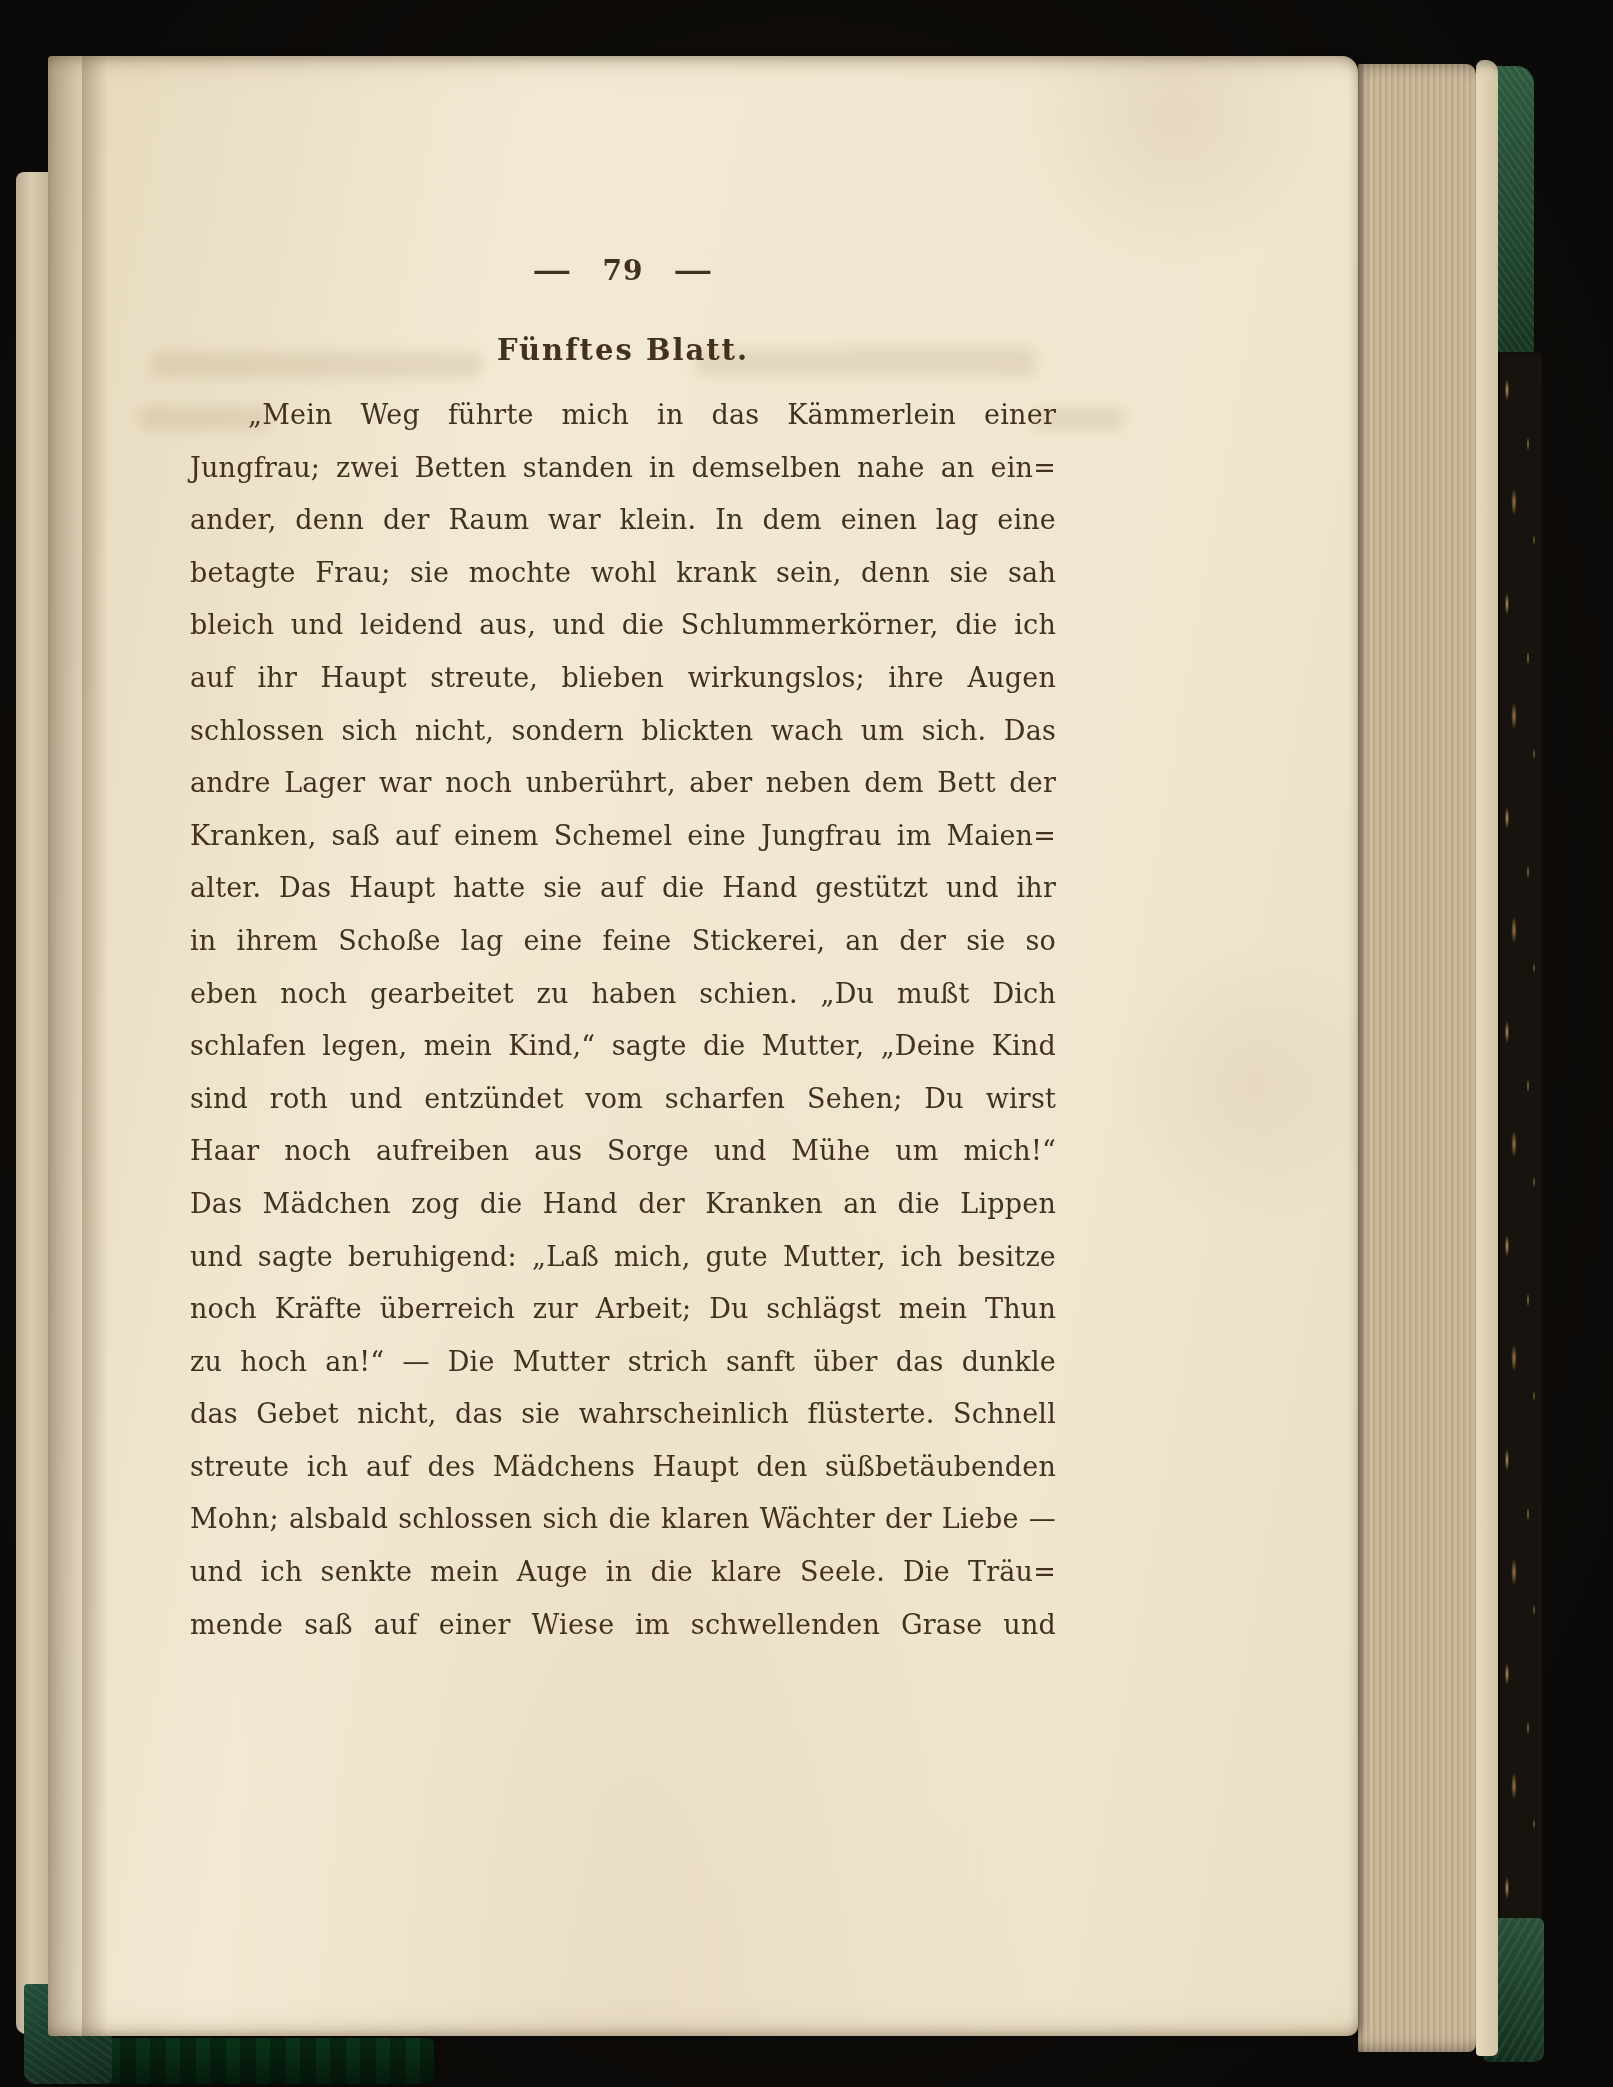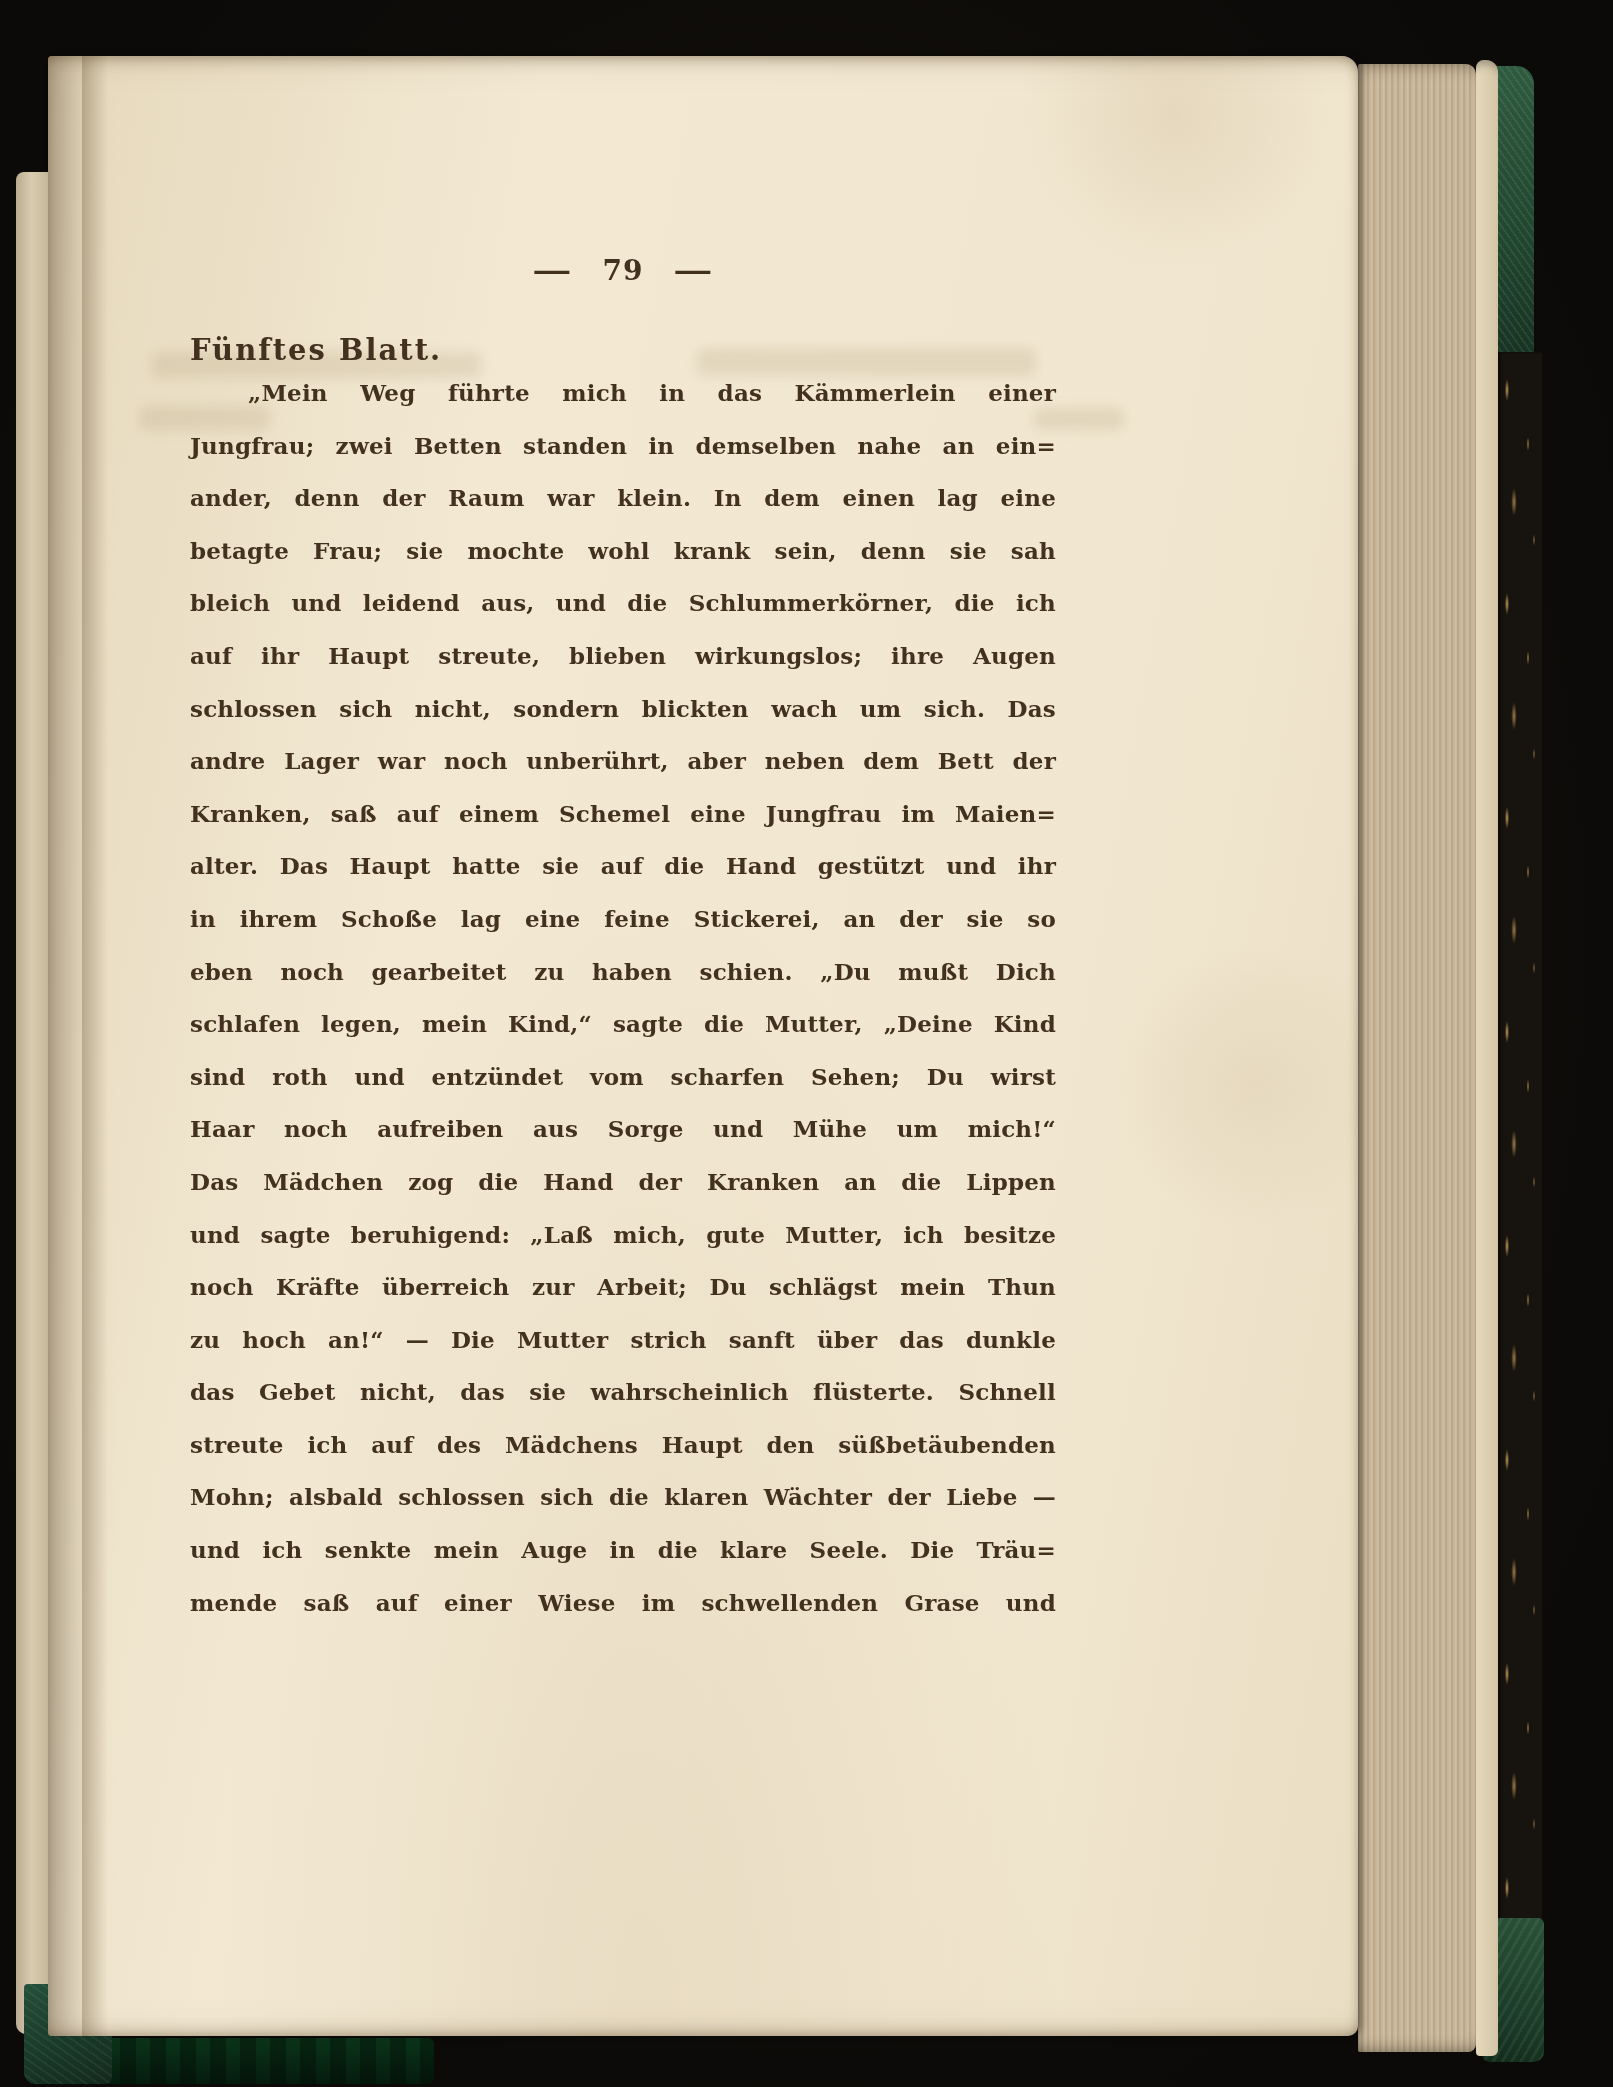--- a/index.html
+++ b/index.html
@@ -35,23 +35,23 @@
   .smudge.s1{left:104px;top:296px;width:330px;height:26px;}
   .smudge.s2{left:648px;top:292px;width:340px;height:28px;}
   .smudge.s3{left:92px;top:350px;width:130px;height:24px;}
   .smudge.s4{left:986px;top:352px;width:90px;height:22px;}
 
   
   .print{position:absolute;left:142px;top:198px;width:866px;color:#43311f;}
   .pagenum{display:flex;justify-content:center;align-items:center;gap:36px;
     font-size:28px;font-weight:700;letter-spacing:1px;margin-bottom:46px;}
   .pagenum .dash{transform:scaleX(1.4);}
-  .heading{text-align:left;font-size:29px;font-weight:700;letter-spacing:2px;
-    }
-  .body-text{font-size:23px;font-weight:700;letter-spacing:.2px;}
+  .heading{text-align:center;font-size:29px;font-weight:700;letter-spacing:2px;
+    margin-bottom:22px;}
+  .body-text{font-size:27px;font-weight:400;letter-spacing:.2px;}
   .text-line{height:52.6px;line-height:52.6px;text-align:justify;text-align-last:justify;
     white-space:nowrap;}
   .text-line:first-child{padding-left:58px;}
 
   
   .fore-edge{position:absolute;left:1358px;top:64px;width:118px;height:1988px;
     background:repeating-linear-gradient(90deg,#c6b295 0px,#d4c2a6 2px,#b4a082 4px,#cebc9f 6px);
     box-shadow:inset 0 14px 14px -10px rgba(0,0,0,.25), inset 0 -14px 14px -10px rgba(0,0,0,.3),
                inset 6px 0 8px -5px rgba(0,0,0,.35);
     border-radius:2px 10px 8px 2px;}

